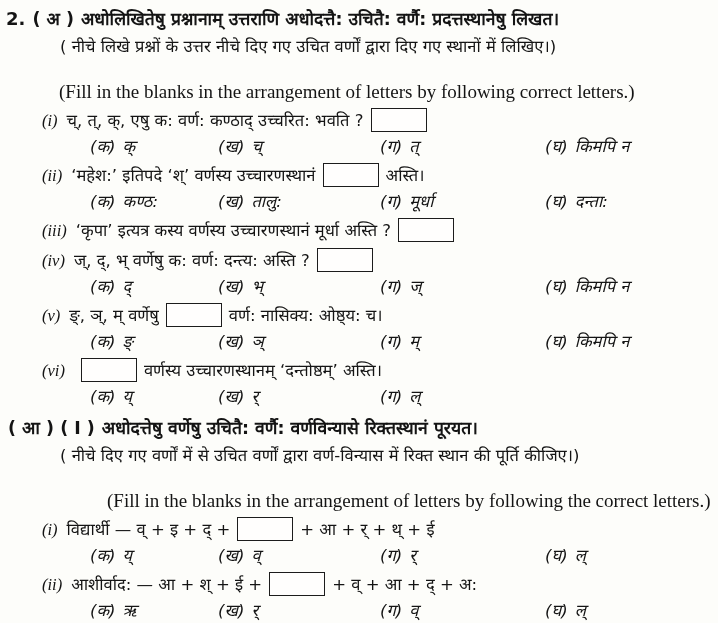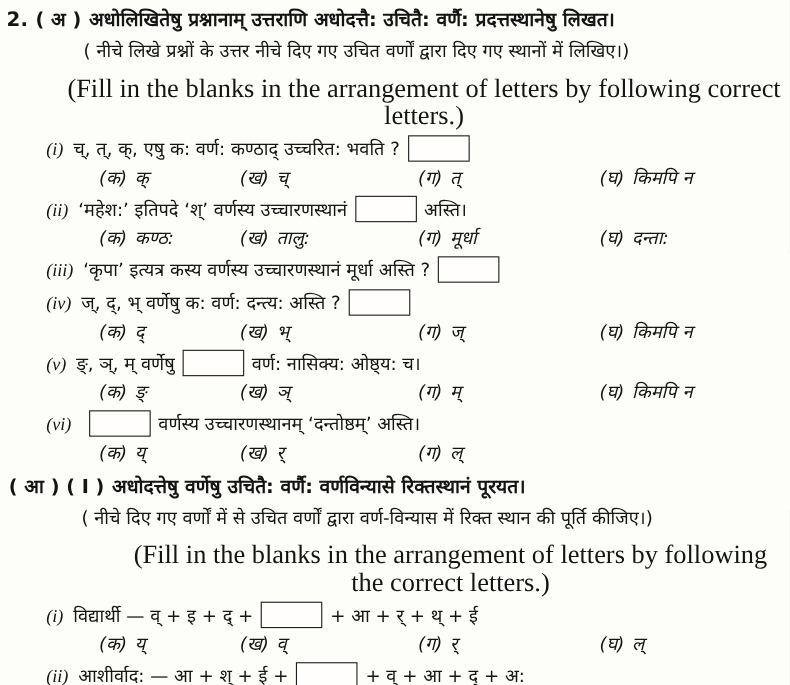--- a/index.html
+++ b/index.html
@@ -7,24 +7,24 @@
     width:718px;height:623px;box-sizing:border-box;
     background:#fdfdfa;color:#141414;overflow:hidden;
     padding:6px 6px 0 6px;
     font-family:"DejaVu Sans",sans-serif;
   }
   .head-line{display:flex;align-items:baseline;gap:7px;font-weight:700;font-size:17.5px;line-height:26px;}
   .sec-num{font-size:18px;font-weight:700;}
   .sec-label{font-weight:700;white-space:nowrap;}
   .title-sa{font-weight:700;}
   .head-hi{font-weight:400;font-size:16.5px;line-height:25px;margin-top:2px;}
-  .head-en{font-family:"Liberation Serif",serif;font-size:24px;line-height:25px;margin-top:10px;text-align:center;}
-  .indent-a-hi{margin-left:70px;}
+  .head-en{font-family:"Liberation Serif",serif;font-size:19px;line-height:25px;margin-top:20px;}
+  .indent-a-hi{margin-left:54px;}
   .indent-a-en{margin-left:53px;}
-  .indent-b-hi{margin-left:68px;}
+  .indent-b-hi{margin-left:54px;}
   .indent-b-en{margin-left:101px;}
   .q{margin-top:4px;}
   .qline{margin-left:36px;font-size:16.5px;line-height:26px;}
   .qno{font-family:"Liberation Serif",serif;font-style:italic;font-size:16.5px;margin-right:9px;}
   .blank{
     display:inline-block;width:54px;height:22px;border:1.6px solid #1c1c1c;
     vertical-align:-6px;margin:0 7px;background:#fffefd;
   }
   .opts{
     display:grid;grid-template-columns:128px 162px 165px auto;

